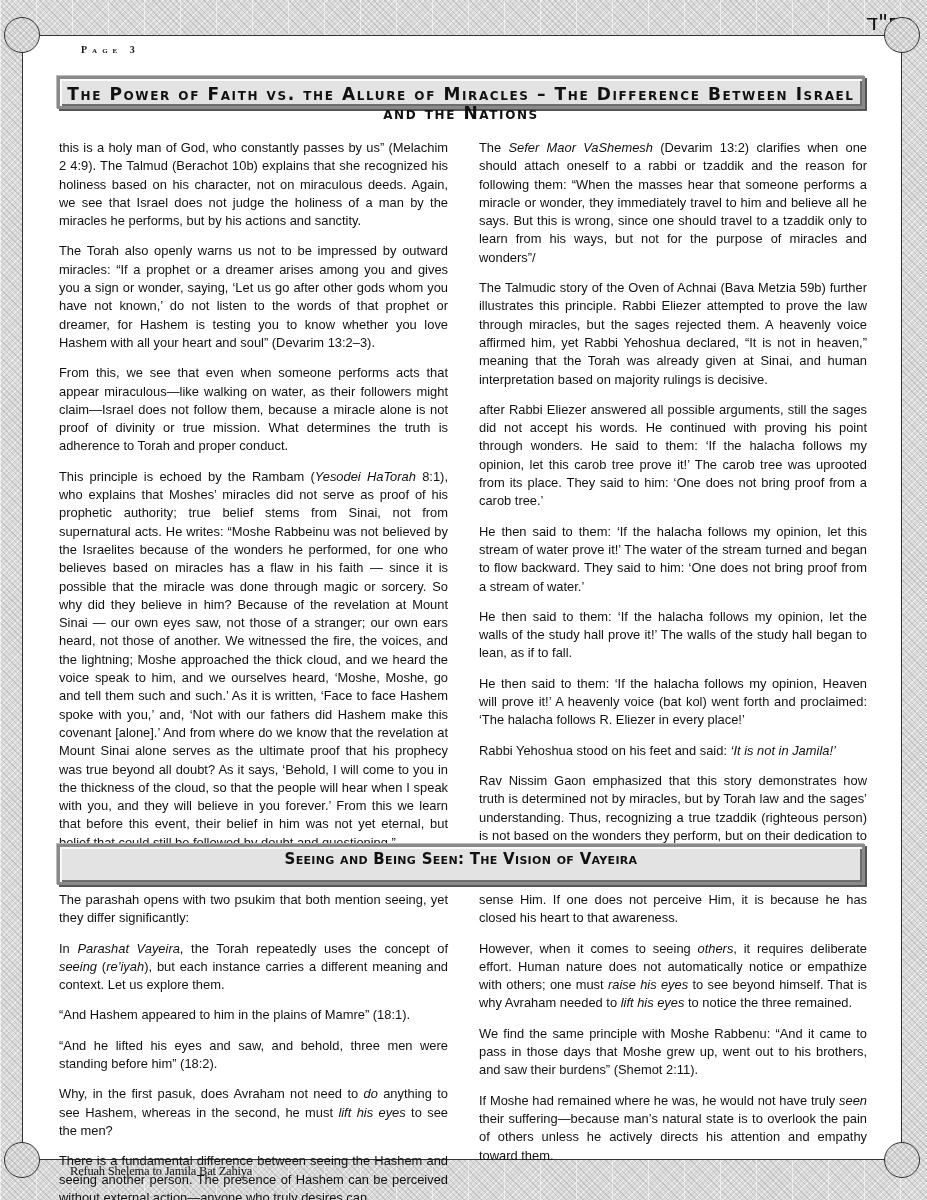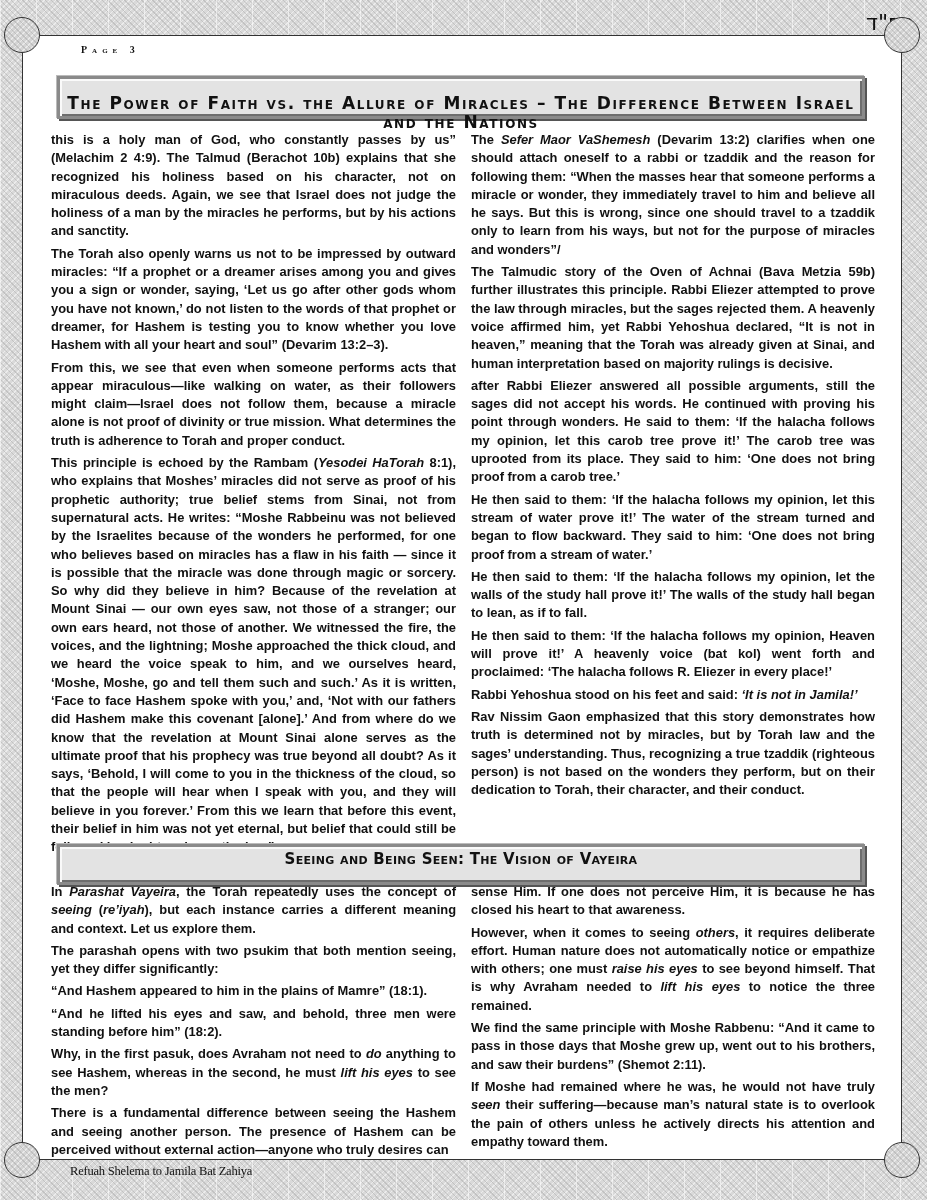--- a/index.html
+++ b/index.html
@@ -42,34 +42,34 @@
   }
   .title-box {
     position: absolute; left: 34px; width: 808px;
     background: #e3e3e3;
     border: 3px solid #8a8a8a;
     box-shadow: inset 2px 2px 0 #fafafa, inset -2px -2px 0 #6d6d6d, 2px 2px 0 #555, -1px -1px 0 #bbb;
     box-sizing: border-box; text-align: center;
     font-family: "DejaVu Sans", sans-serif; font-weight: bold; font-variant: small-caps;
     color: #111;
   }
-  .title-1 { top: 40px; height: 43px; font-size: 17px; letter-spacing: 1.6px; line-height: 19px; padding-top: 15px; }
+  .title-1 { top: 40px; height: 33px; font-size: 17px; letter-spacing: 1.6px; line-height: 19px; padding-top: 6px; }
   .title-2 { top: 808px; height: 41px; font-size: 15px; line-height: 24px; letter-spacing: 0.3px; }
 
   .cols {
     position: absolute; left: 24px; width: 832px;
     display: flex; justify-content: space-between;
   }
   .cols.c1 { top: 91px; }
   .cols.c2 { top: 843px; }
   .col {
     width: 413px; font-size: 12.9px; line-height: 18.3px; text-align: justify;
     font-family: "Liberation Sans", sans-serif;
   }
-  .col p { margin: 4px; font-weight: bold; }
+  .col p { margin: 12px; }
   .col.right { width: 412px; }
 
   .footer {
     position: absolute; left: 70px; top: 1164px;
     font-family: "Liberation Serif", "DejaVu Serif", serif; font-weight: normal; font-size: 12.5px;
     letter-spacing: -0.2px;
   }
 </style>
 </head>
 <body>
@@ -102,22 +102,22 @@
         <p><span>He then said to them: ‘If the halacha follows my opinion, Heaven will prove it!’ A heavenly voice (bat kol) went forth and proclaimed: ‘The halacha follows R. Eliezer in every place!’</span></p>
         <p><span>Rabbi Yehoshua stood on his feet and said: </span><i>‘It is not in Jamila!’</i></p>
         <p><span>Rav Nissim Gaon emphasized that this story demonstrates how truth is determined not by miracles, but by Torah law and the sages’ understanding. Thus, recognizing a true tzaddik (righteous person) is not based on the wonders they perform, but on their dedication to Torah, their character, and their conduct.</span></p>
       </div>
   </div>
 
   <div class="title-box title-2">Seeing and Being Seen: The Vision of Vayeira</div>
 
   <div class="cols c2">
     <div class="col left">
+        <p><span>The parashah opens with two psukim that both mention seeing, yet they differ significantly:</span></p>
         <p><span>In </span><i>Parashat Vayeira</i><span>, the Torah repeatedly uses the concept of </span><i>seeing</i><span> (</span><i>re’iyah</i><span>), but each instance carries a different meaning and context. Let us explore them.</span></p>
-        <p><span>The parashah opens with two psukim that both mention seeing, yet they differ significantly:</span></p>
         <p><span>“And Hashem appeared to him in the plains of Mamre” (18:1).</span></p>
         <p><span>“And he lifted his eyes and saw, and behold, three men were standing before him” (18:2).</span></p>
         <p><span>Why, in the first pasuk, does Avraham not need to </span><i>do</i><span> anything to see Hashem, whereas in the second, he must </span><i>lift his eyes</i><span> to see the men?</span></p>
         <p><span>There is a fundamental difference between seeing the Hashem and seeing another person. The presence of Hashem can be perceived without external action—anyone who truly desires can</span></p>
       </div>
     <div class="col right">
         <p><span>sense Him. If one does not perceive Him, it is because he has closed his heart to that awareness.</span></p>
         <p><span>However, when it comes to seeing </span><i>others</i><span>, it requires deliberate effort. Human nature does not automatically notice or empathize with others; one must </span><i>raise his eyes</i><span> to see beyond himself. That is why Avraham needed to </span><i>lift his eyes</i><span> to notice the three remained.</span></p>
         <p><span>We find the same principle with Moshe Rabbenu: “And it came to pass in those days that Moshe grew up, went out to his brothers, and saw their burdens” (Shemot 2:11).</span></p>
         <p><span>If Moshe had remained where he was, he would not have truly </span><i>seen</i><span> their suffering—because man’s natural state is to overlook the pain of others unless he actively directs his attention and empathy toward them.</span></p>

